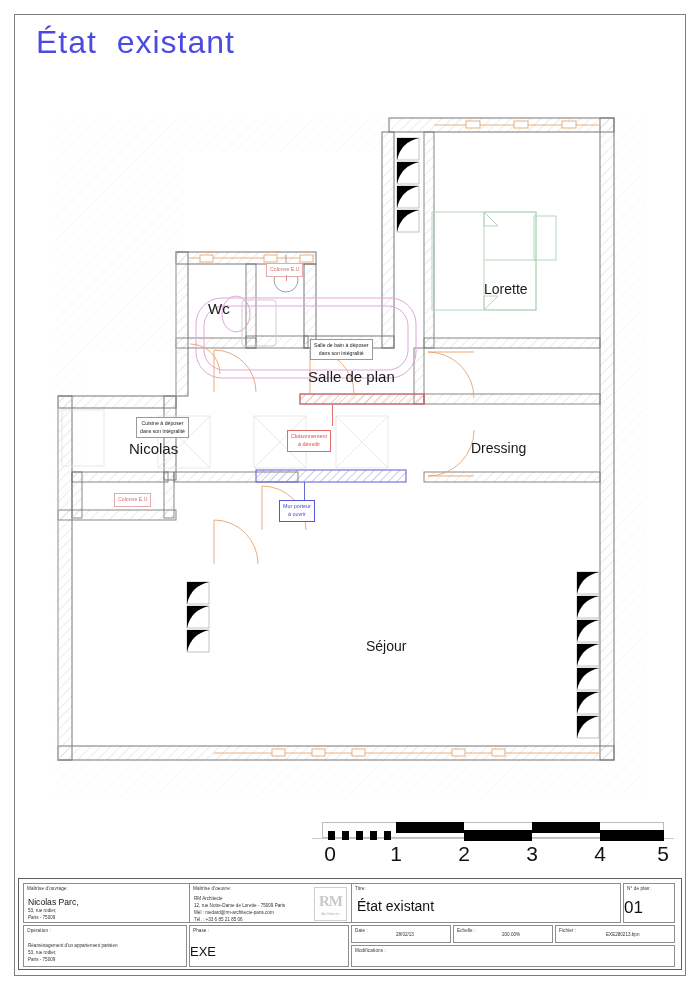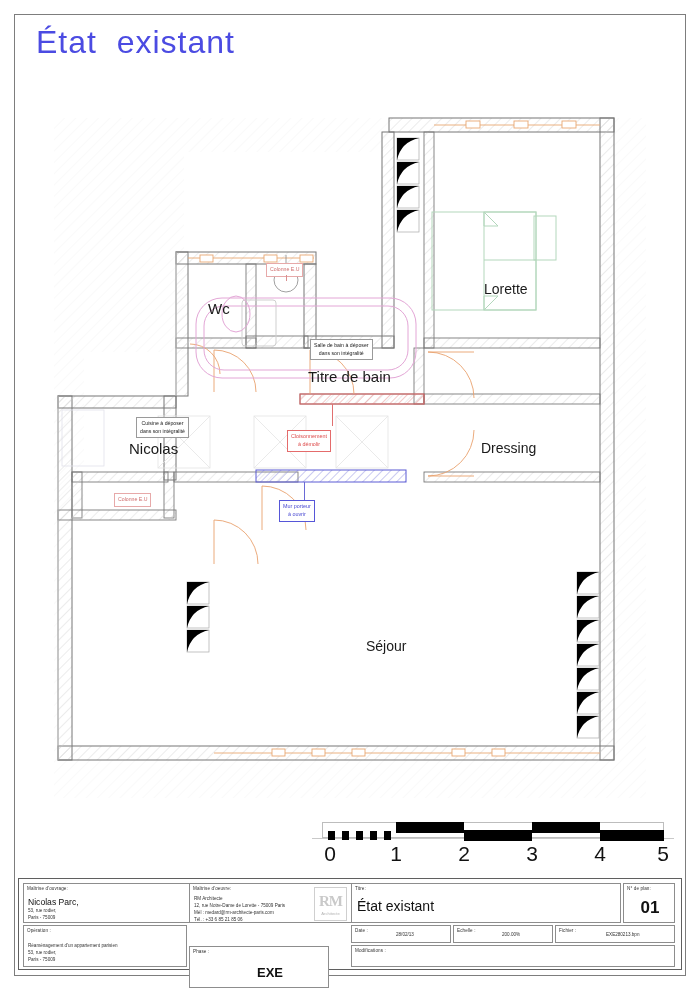--- a/index.html
+++ b/index.html
@@ -39,21 +39,21 @@
   .sb-num{position:absolute;font-size:21px;color:#111;transform:translateX(-50%);}
   .sb-axis{position:absolute;left:-10px;top:16px;width:362px;height:1px;background:#c9c9c9;}
 
   
   .tb{position:absolute;left:18px;top:878px;width:664px;height:92px;border:1px solid #5f5f5f;box-sizing:border-box;background:#fff;}
   .cell{position:absolute;border:1px solid #8d8d8d;box-sizing:border-box;background:#fff;}
   .cap{position:absolute;left:3px;top:2px;font-size:4.6px;color:#333;letter-spacing:.1px;}
   .big{position:absolute;font-size:8.6px;color:#111;}
   .sml{position:absolute;font-size:4.6px;color:#333;line-height:1.5;}
   .vbig{position:absolute;font-size:11px;color:#111;}
-  .ctr{text-align:center;font-weight:bold;}
+  .ctr{text-align:left;}
   .logo{position:absolute;border:1px solid #cfcfcf;box-sizing:border-box;
         display:flex;flex-direction:column;align-items:center;justify-content:center;background:#fff;}
   .logo-mark{font-size:15px;color:#c9c9c9;font-family:"Liberation Serif",serif;font-weight:bold;letter-spacing:-1px;}
   .logo-txt{font-size:4.2px;color:#b4b4b4;margin-top:1px;}
 </style>
 </head>
 <body>
 
 <div id="page">
 
@@ -261,24 +261,24 @@
         <rect x="48" y="310" width="42" height="56"></rect>
       </g>
 
       <g stroke="#dcdcdc" stroke-width="0.7">
         <line x1="44" y1="296" x2="44" y2="660"></line>
         <line x1="162" y1="152" x2="162" y2="296"></line>
       </g>
     </svg>
 
     <span class="rlabel" style="left:194px;top:200px;font-size:15px;">Wc</span>
-    <span class="rlabel" style="left:294px;top:268px;font-size:15px;">Titre de bain</span>
+    <span class="rlabel" style="left:294px;top:268px;font-size:15px;">Salle de plan</span>
     <span class="rlabel" style="left:470px;top:181px;font-size:14px;">Lorette</span>
     <span class="rlabel" style="left:115px;top:340px;font-size:15px;">Nicolas</span>
-    <span class="rlabel" style="left:467px;top:340px;font-size:14px;">Dressing</span>
+    <span class="rlabel" style="left:457px;top:340px;font-size:14px;">Dressing</span>
     <span class="rlabel" style="left:352px;top:538px;font-size:14px;">Séjour</span>
 
     <div class="note pink" style="left:252px;top:163px;">Colonne E.U</div>
     <div class="leader" style="left:272px;top:175px;width:1px;height:6px;"></div>
 
     <div class="note pink" style="left:100px;top:393px;">Colonne E.U</div>
 
     <div class="note" style="left:296px;top:239px;">
       <span>Salle de bain à déposer</span><br>
       <span>dans son intégralité</span>
@@ -357,21 +357,21 @@
       <span class="vbig ctr" style="left:0;top:14px;width:52px;font-size:17px;">01</span>
     </div>
 
     <div class="cell" style="left:4px;top:46px;width:164px;height:42px;">
       <span class="cap">Opération :</span>
       <span class="sml" style="left:4px;top:17px;">Réaménagement d'un appartement parisien</span>
       <span class="sml" style="left:4px;top:24px;">53, rue rodier,</span>
       <span class="sml" style="left:4px;top:31px;">Paris - 75009</span>
     </div>
 
-    <div class="cell" style="left:170px;top:46px;width:140px;height:42px;margin-top:21px;">
+    <div class="cell" style="left:170px;top:46px;width:160px;height:42px;">
       <span class="cap">Phase :</span>
       <span class="vbig ctr" style="left:0;top:18px;width:160px;font-size:13px;">EXE</span>
     </div>
 
     <div class="cell" style="left:332px;top:46px;width:100px;height:18px;">
       <span class="cap">Date :</span>
       <span class="sml" style="left:44px;top:6px;">28/02/13</span>
     </div>
 
     <div class="cell" style="left:434px;top:46px;width:100px;height:18px;">

